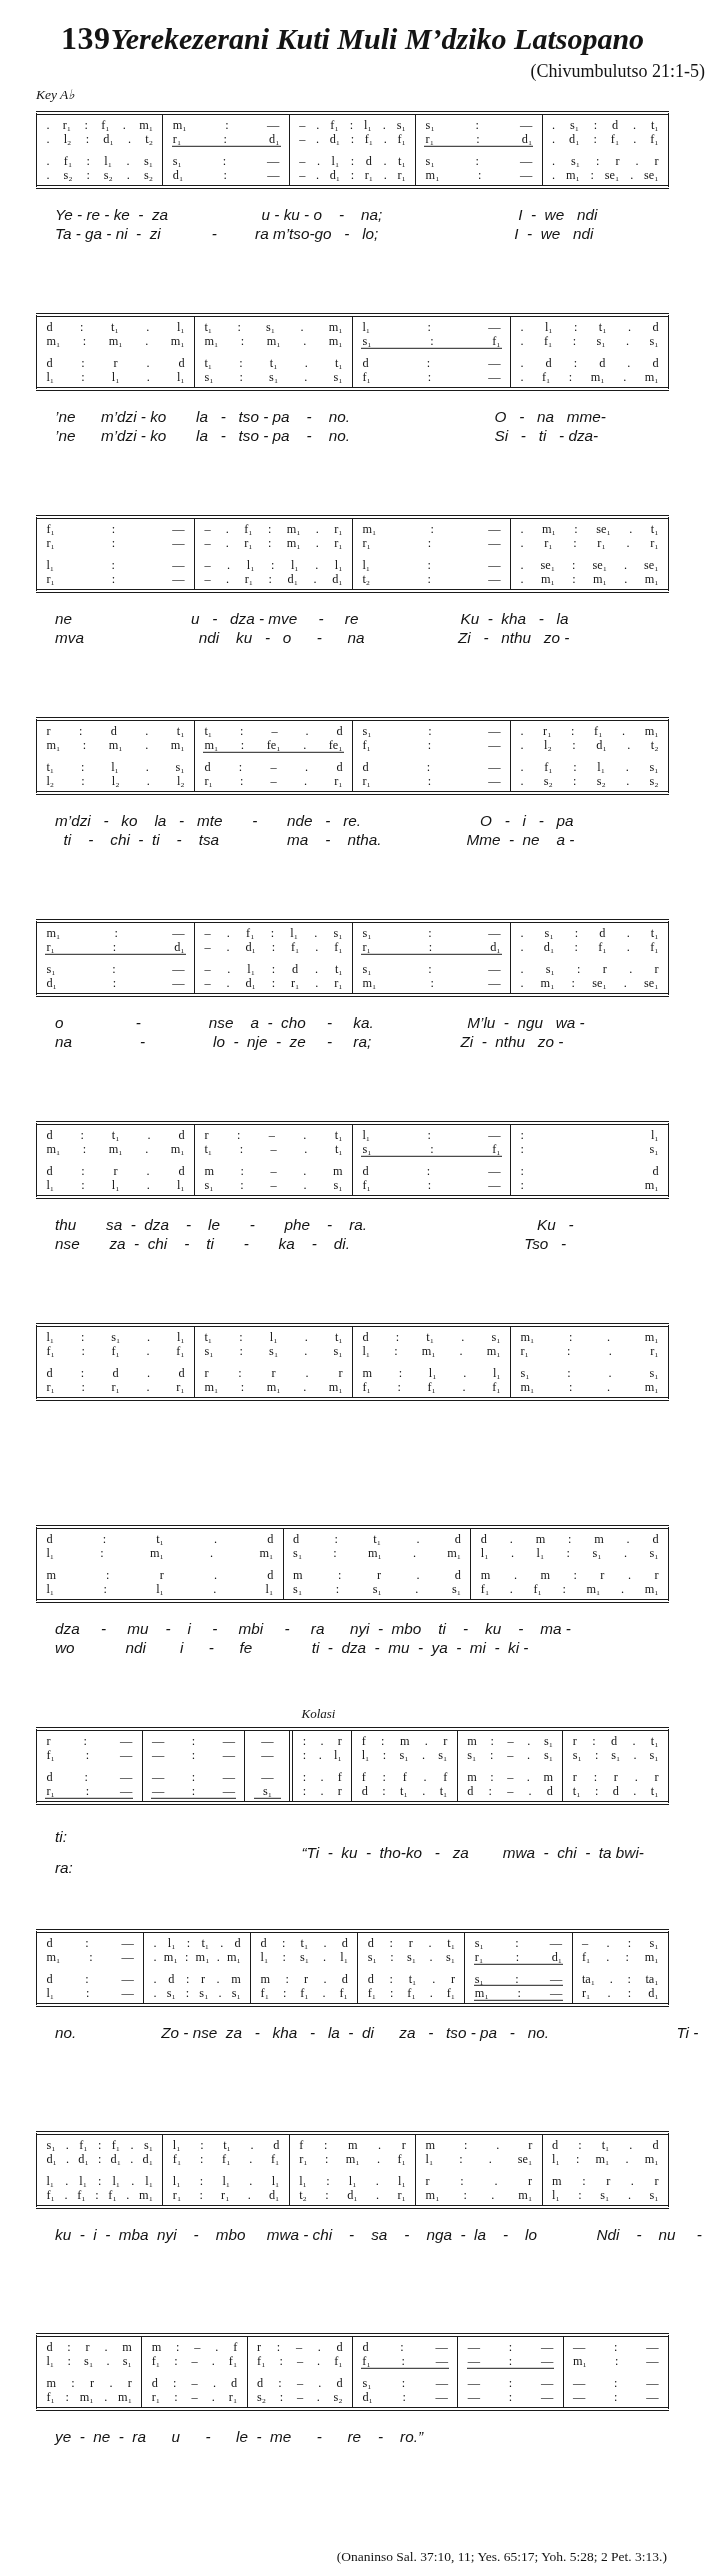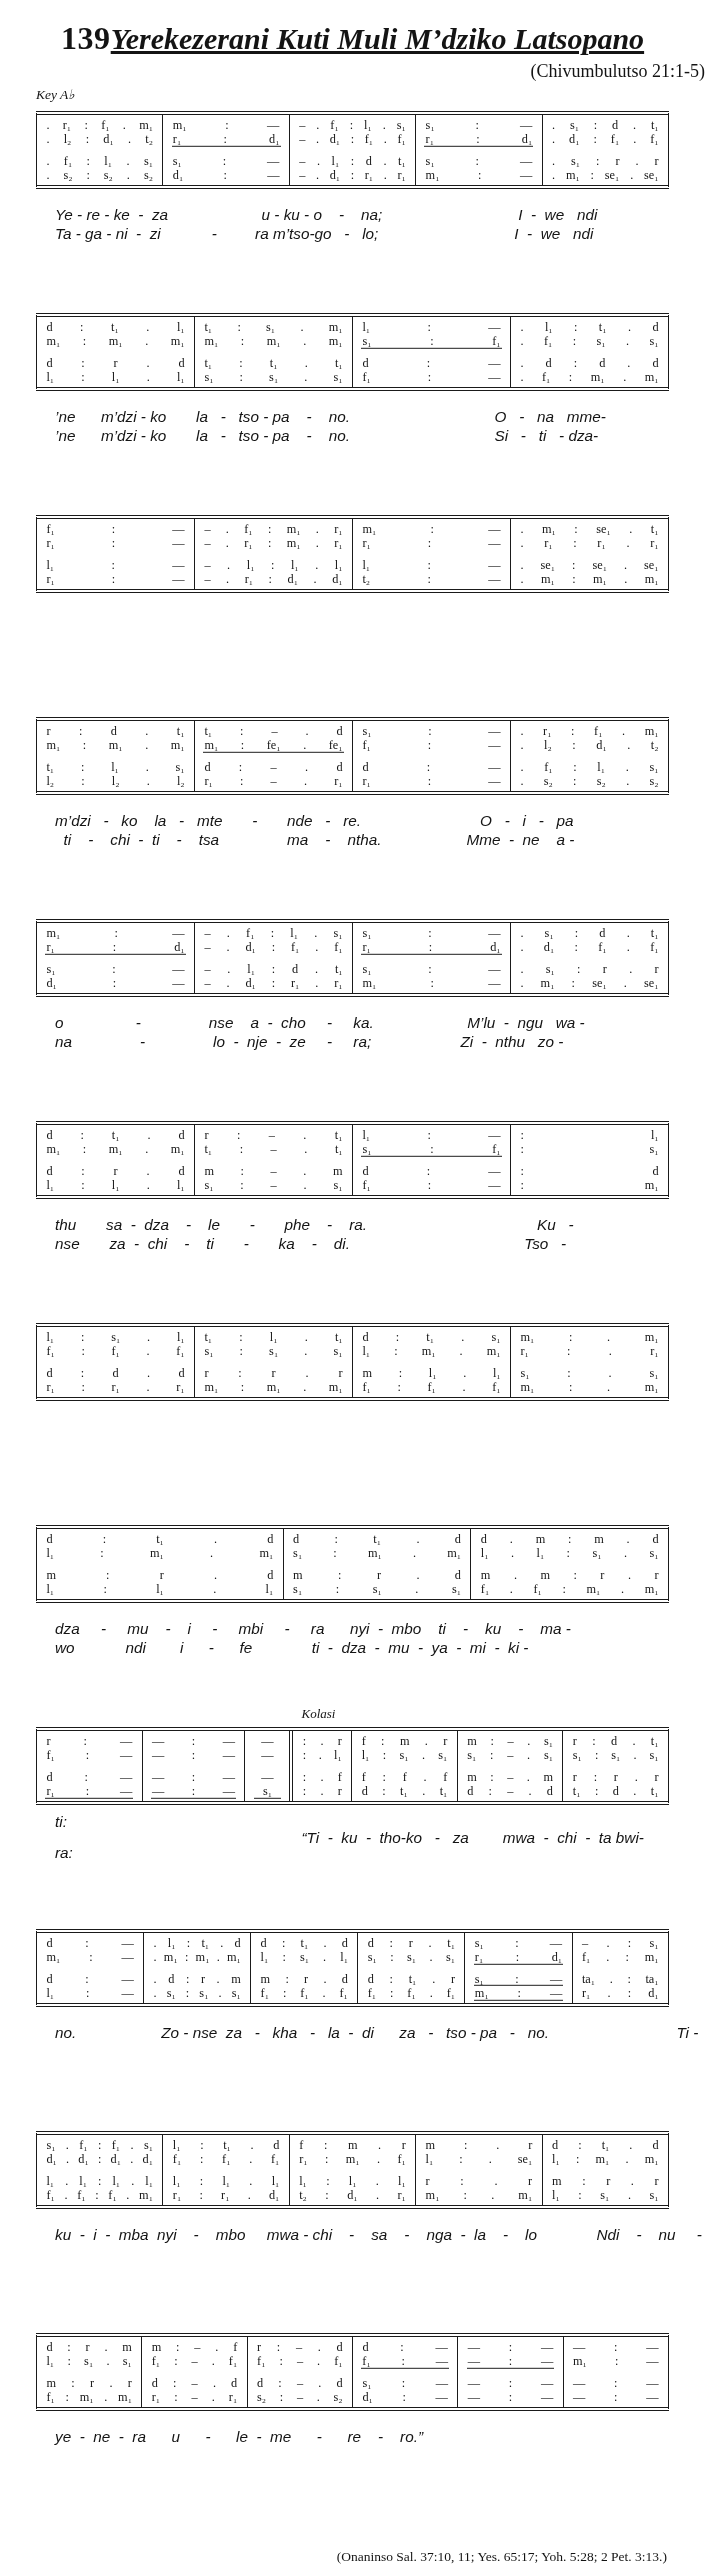--- a/index.html
+++ b/index.html
@@ -1,20 +1,20 @@
 <!DOCTYPE html>
 <html style="font-size:9.4px"><head>
 <meta charset="utf-8">
 <style>
   html,body{margin:0;padding:0;background:#ffffff;}
   body{width:705px;height:2576px;position:relative;overflow:hidden;color:#141414;}
   .header{margin-top:20px;}
   .title-row{display:flex;justify-content:center;align-items:baseline;gap:0;padding:0 23.5px;}
   .hymn-number{font:bold 32px "Liberation Serif",serif;letter-spacing:0.6px;}
-  .hymn-title{font:bold italic 30px "Liberation Serif",serif;letter-spacing:0px;white-space:nowrap;text-decoration:underline;}
+  .hymn-title{font:bold italic 30px "Liberation Serif",serif;letter-spacing:0px;white-space:nowrap;}
   .subtitle{text-align:right;font:18px "Liberation Serif",serif;margin-top:3.5px;}
   .key-line{font:italic 13.5px "Liberation Serif",serif;margin:4.7px 0 0 36px;}
   .systems{margin-top:8.2px;}
   .system{position:relative;height:202px;padding:0 36px;box-sizing:border-box;}
   .score-table{border-top:4.1px double #1a1a1a;border-bottom:4.1px double #1a1a1a;
     border-left:1.2px solid #1a1a1a;border-right:1.2px solid #1a1a1a;
     display:flex;height:78px;box-sizing:border-box;align-items:stretch;background:#fff;}
   .col{flex:1;display:flex;flex-direction:column;justify-content:center;padding:3.5px 0;border-right:1.2px solid #1a1a1a;min-width:0;}
   .col:last-child{border-right:none;}
   .col.repeat-right{border-right:4.1px double #1a1a1a;}
@@ -31,21 +31,21 @@
   
   .system[data-sys="8"] .col:nth-child(1){flex:1.25;}
   .system[data-sys="8"] .col:nth-child(2){flex:0.95;}
   .system[data-sys="9"] .col:nth-child(1){flex:1.9;}
   .system[data-sys="9"] .col:nth-child(2){flex:1.85;}
   .system[data-sys="9"] .col:nth-child(3){flex:0.8;}
   .system[data-sys="9"] .col:nth-child(4){flex:1.05;}
   .system[data-sys="9"] .col:nth-child(5){flex:1.9;}
   .system[data-sys="9"] .col:nth-child(6){flex:1.9;}
   .system[data-sys="9"] .col:nth-child(7){flex:1.9;}
-  .system[data-sys="9"] .lyrics{margin-top:9px;line-height:15.3px;}
+  .system[data-sys="9"] .lyrics{margin-top:24px;line-height:15.3px;}
   .system[data-sys="10"] .col:nth-child(6){flex:0.9;}
 </style>
 </head>
 <body>
 
 <div class="page">
   <div class="header">
     <div class="title-row">
       <span class="hymn-number">139</span>
       <span class="hymn-title">Yerekezerani Kuti Muli M’dziko Latsopano</span>
@@ -443,20 +443,21 @@
             <div class="cell-line">
               <span>.</span>
               <span>m₁</span>
               <span>:</span>
               <span>m₁</span>
               <span>.</span>
               <span>m₁</span>
             </div>
           </div>
         </div>
+        <div class="lyrics"><div class="lyric-line">ne                            u   -   dza - mve     -     re                        Ku  -  kha   -   la</div><div class="lyric-line">mva                           ndi    ku   -   o      -      na                      Zi   -   nthu   zo -</div></div>
       </div>
       <div class="system" data-sys="4">
         <div class="score-table">
           <div class="col">
             <div class="cell-line">
               <span>r</span>
               <span>:</span>
               <span>d</span>
               <span>.</span>
               <span>t₁</span>

